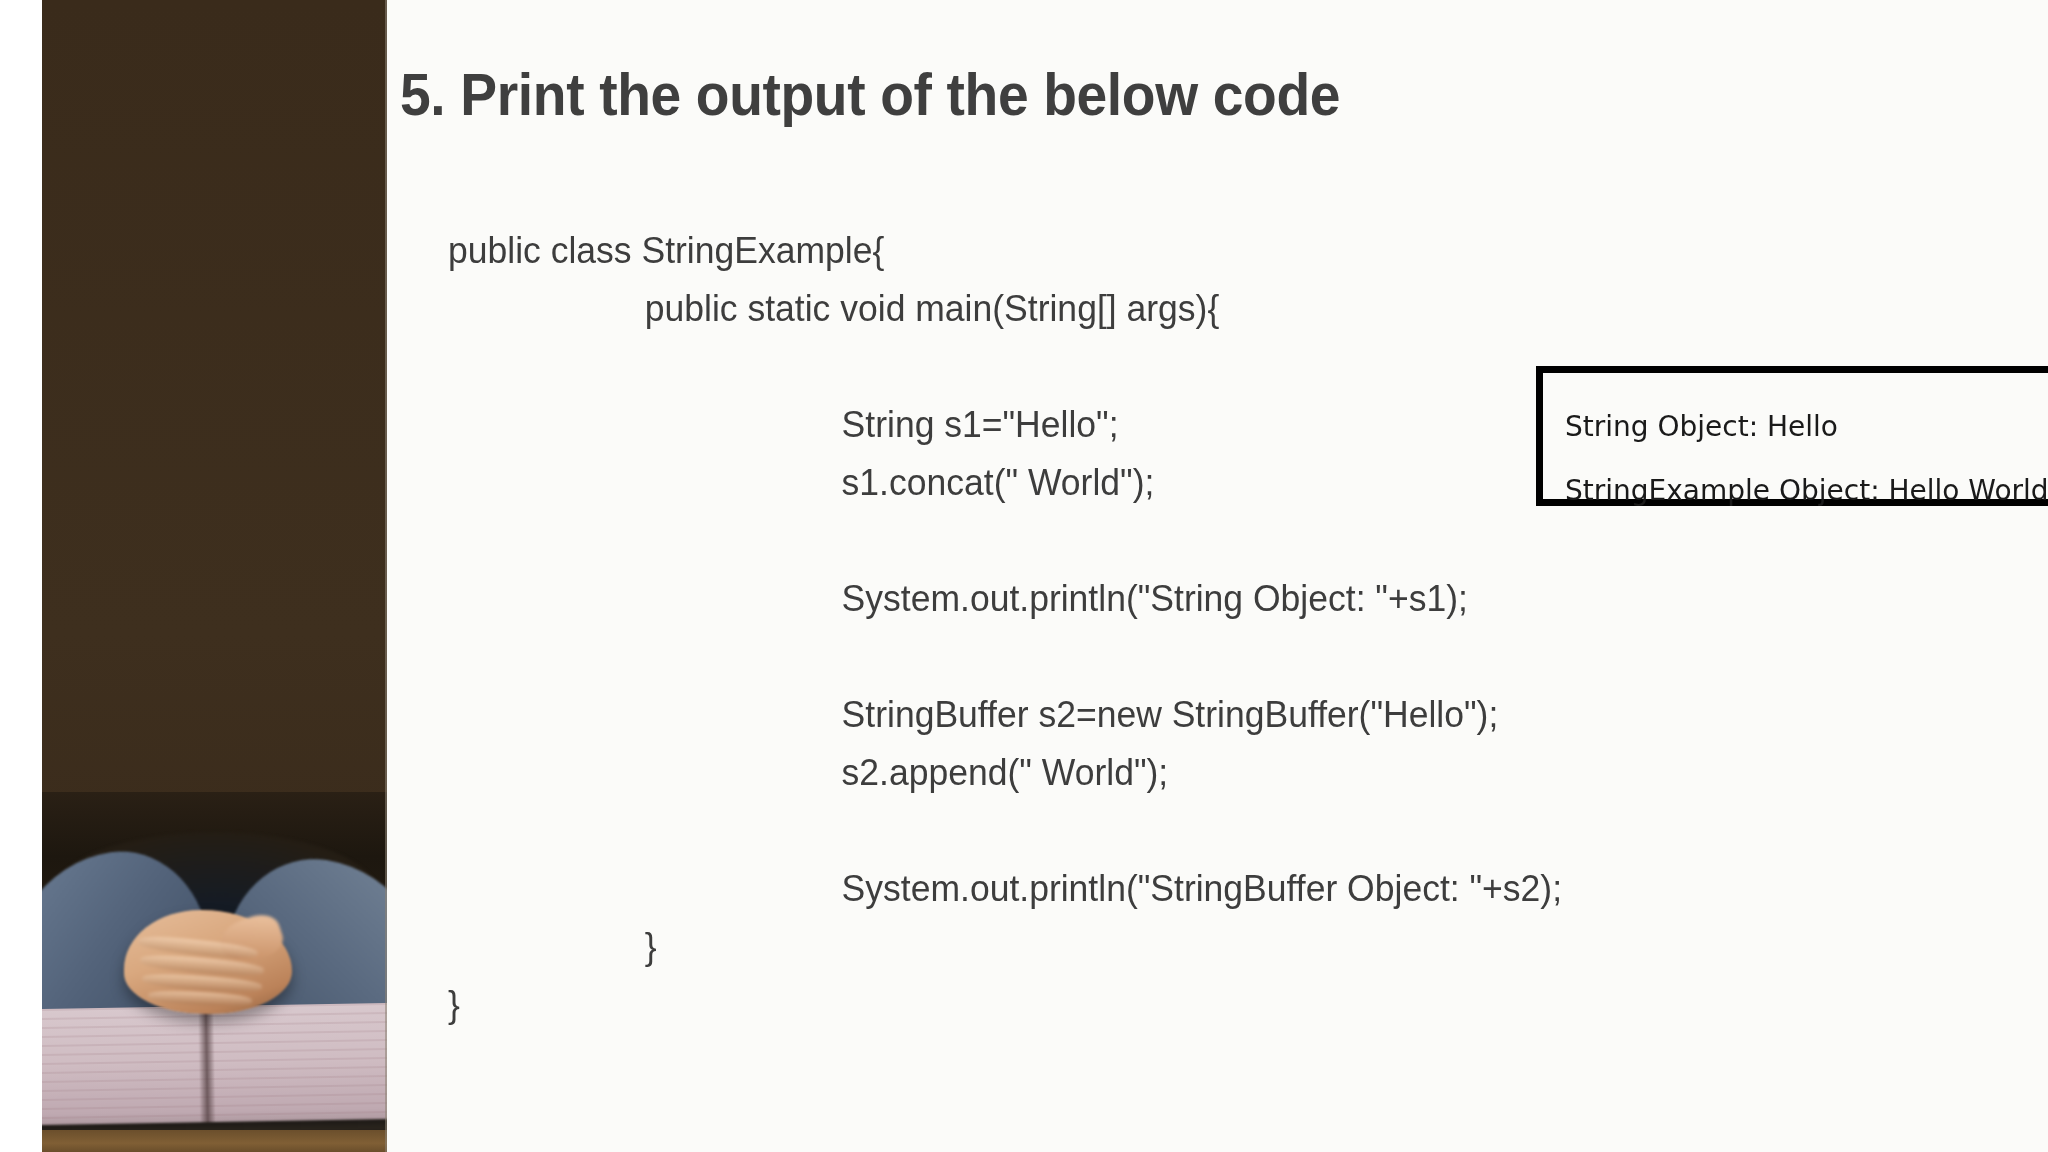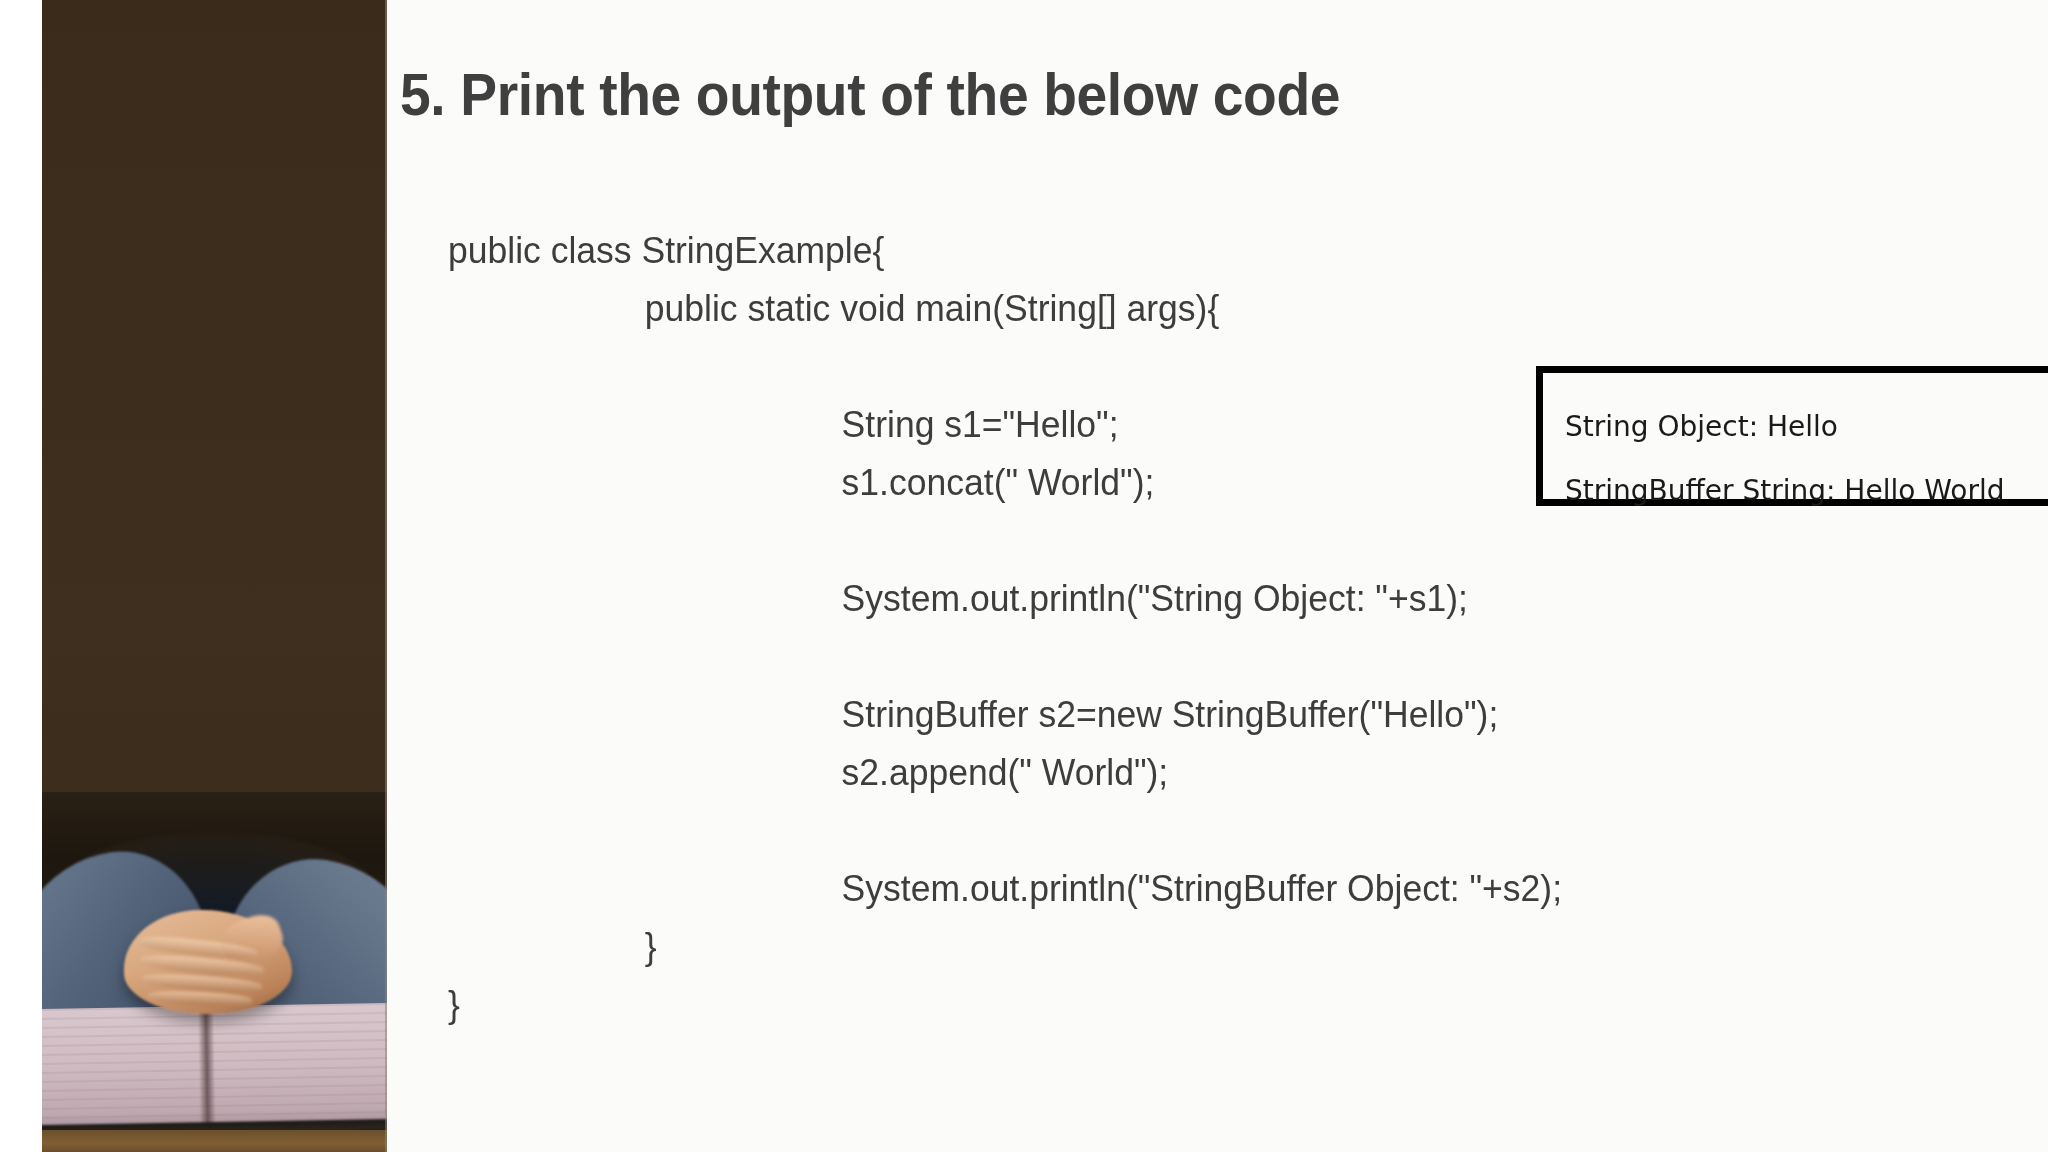--- a/index.html
+++ b/index.html
@@ -251,16 +251,16 @@
     </div>
   </div>
   <div class="sidebar-rule"></div>
 
   <div class="title">5. Print the output of the below code</div>
 
   <div class="code" id="code-block"><div class="code-line ind0">public class StringExample{</div><div class="code-line ind1">public static void main(String[] args){</div><div class="code-line ind2 blank"></div><div class="code-line ind2">String s1="Hello";</div><div class="code-line ind2">s1.concat(" World");</div><div class="code-line ind2 blank"></div><div class="code-line ind2">System.out.println("String Object: "+s1);</div><div class="code-line ind2 blank"></div><div class="code-line ind2">StringBuffer s2=new StringBuffer("Hello");</div><div class="code-line ind2">s2.append(" World");</div><div class="code-line ind2 blank"></div><div class="code-line ind2">System.out.println("StringBuffer Object: "+s2);</div><div class="code-line ind1">}</div><div class="code-line ind0">}</div></div>
 
   <div class="output-box">
     <div class="output-line">String Object: Hello</div>
-    <div class="output-line">StringBuffer String: Hello World</div>
+    <div class="output-line">StringExample Object: Hello World</div>
   </div>
 
 </div>
 
 </body></html>

